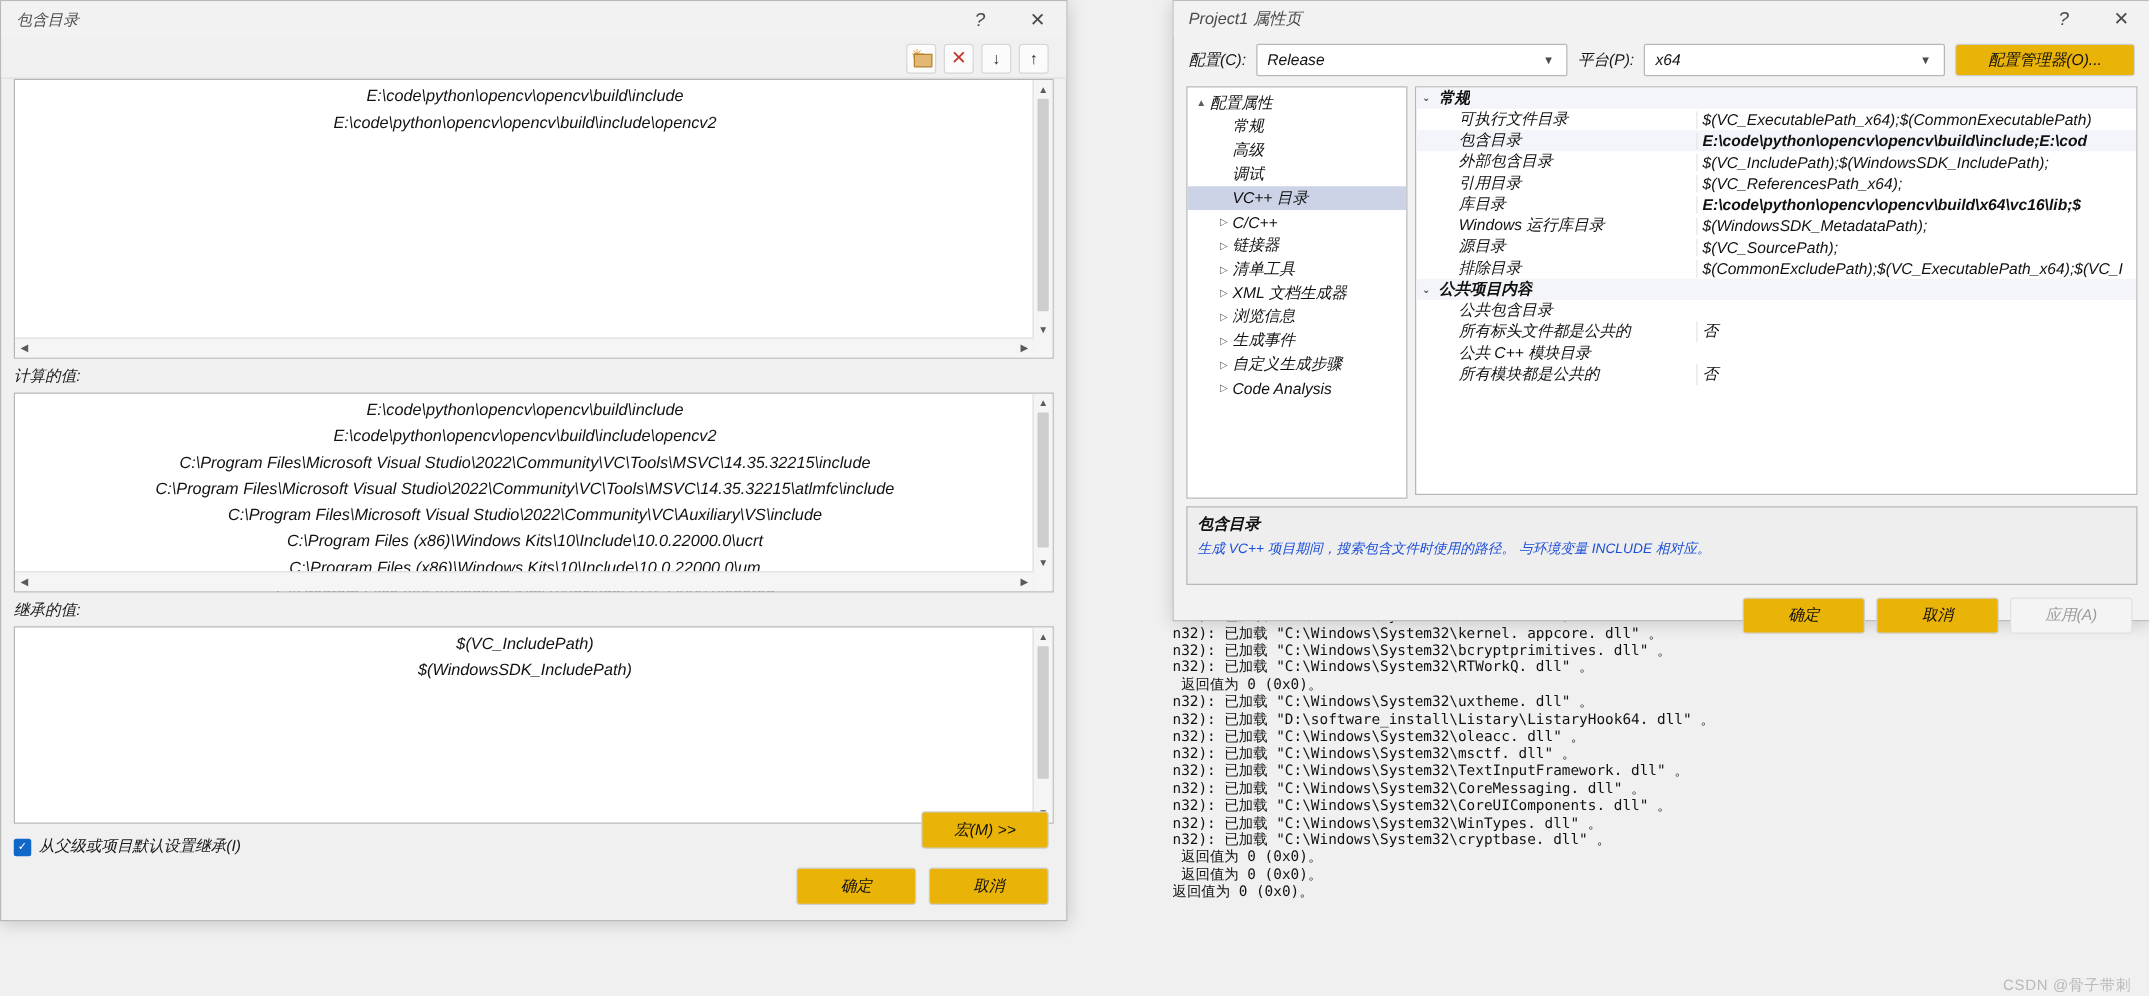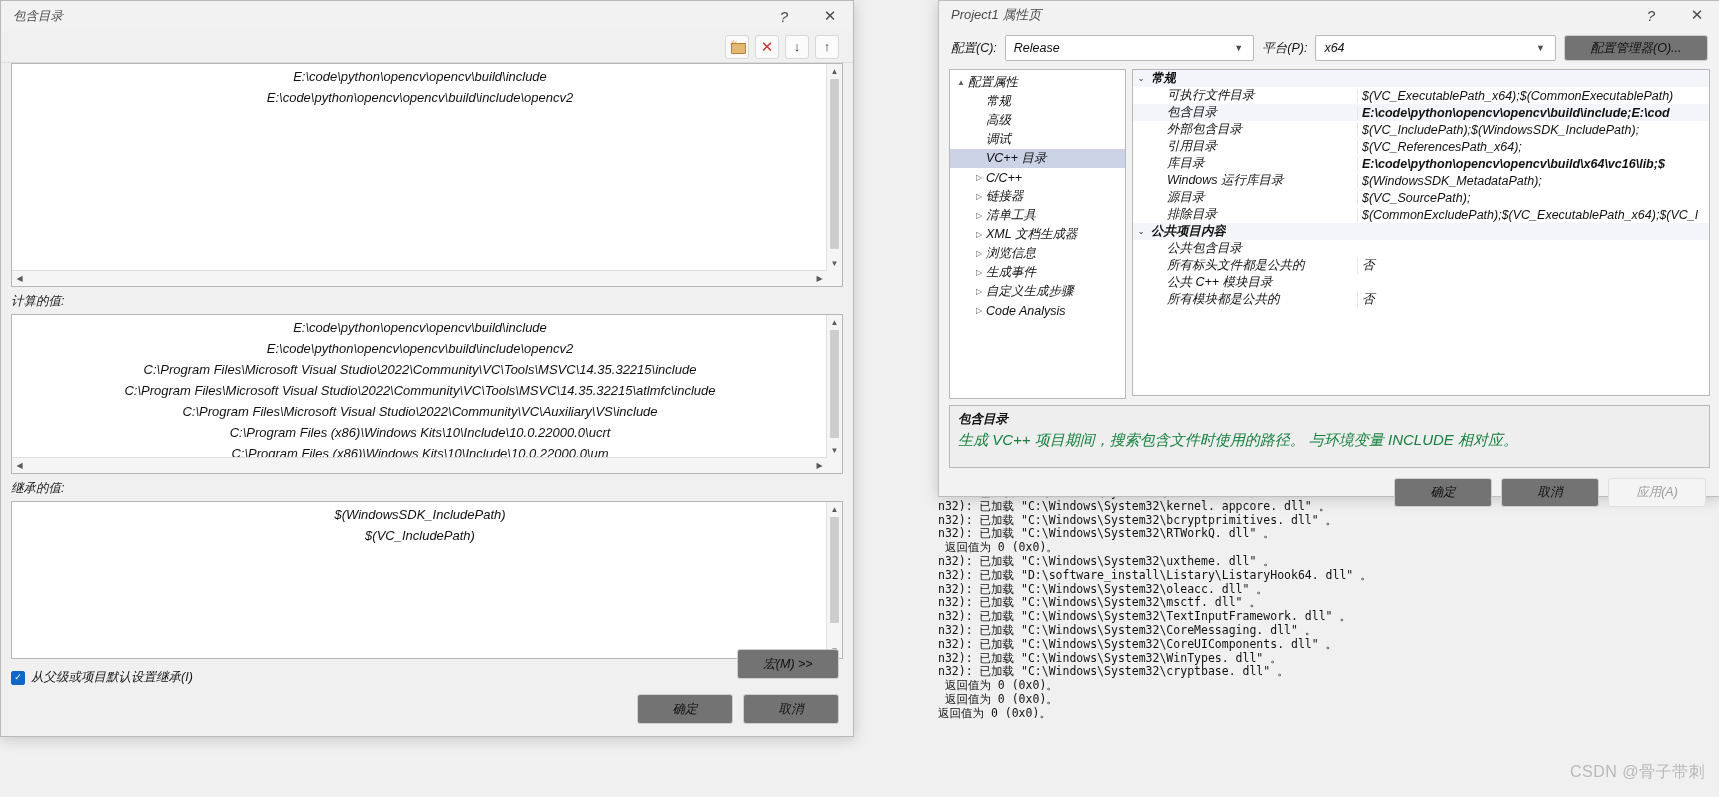--- a/index.html
+++ b/index.html
@@ -21,23 +21,23 @@
     background:linear-gradient(#dfdfdf,#f2f2f2);
   }
   #log{
     position:absolute;left:938px;top:486px;right:0;bottom:0;
     font-family:"DejaVu Sans Mono","Liberation Mono",monospace;
     font-size:11.5px;line-height:13.8px;color:#111;
     overflow:hidden;white-space:pre;
   }
   #log div{height:13.8px;}
   .watermark{
-    position:absolute;right:14px;bottom:14px;
+    position:absolute;right:14px;bottom:0;
     font-family:"Liberation Sans",sans-serif;
-    font-size:16px;color:#b9b9b9;letter-spacing:.5px;
+    font-size:12px;color:#b9b9b9;letter-spacing:.5px;
   }
 
   
   .win{
     position:absolute;background:#f2f2f2;
     border:1px solid #c8c8c8;
     box-shadow:0 2px 14px rgba(0,0,0,.18);
     font-style:italic;
   }
   .titlebar{
@@ -117,21 +117,21 @@
 
   .chkrow{display:flex;align-items:center;gap:6px;padding-left:10px;}
   .chk{
     width:12px;height:12px;border:1px solid #0f68c8;background:#0f68c8;
     border-radius:2px;display:flex;align-items:center;justify-content:center;
     color:#fff;font-size:9px;line-height:9px;
   }
   .chklabel{font-size:12.5px;color:#161616;}
 
   .btn{
-    min-width:72px;height:27px;padding:0 12px;background:#737373;
+    min-width:72px;height:27px;padding:0 12px;background:#eab308;
     border:1px solid #cfcfcf;border-radius:3px;font-size:12.5px;color:#101010;
     display:flex;align-items:center;justify-content:center;
     font-family:"Liberation Sans",sans-serif;
   }
   .btn.disabled{color:#9b9b9b;background:#f4f4f4;border-color:#e0e0e0;}
 
   
   #dlg-prop{left:938px;top:0px;width:781px;height:495px;
     background:#f2f2f2;border:1px solid #bdbdbd;}
   #dlg-prop .titlebar .t{font-size:13px;color:#4a4a4a;}
@@ -176,21 +176,21 @@
   .grow .gval{flex:1;white-space:nowrap;overflow:hidden;color:#111;
     border-left:1px solid #e6e6e6;padding-left:4px;}
   .grow .gval.bold{font-weight:bold;}
   .grow .gname.ind{padding-left:18px;}
 
   .desc{
     margin:6px 10px 0 10px;background:#eeeeee;border:1px solid #b8b8b8;
     padding:5px 8px 8px 8px;height:48px;
   }
   .desc .h{font-size:12.5px;font-weight:bold;color:#111;}
-  .desc .b{font-size:15px;color:#15803d;margin-top:3px;}
+  .desc .b{font-size:11px;color:#1d4ed8;margin-top:3px;}
 
   .propbtns{display:flex;justify-content:flex-end;gap:9px;padding:10px 14px 0 0;}
 </style>
 </head>
 <body>
 
 <div id="bg-output">
   <div class="grad"></div>
   <div id="log"><div>n32): 已加载 "C:\Windows\System32\imm32. dll" 。</div><div>n32): 已加载 "C:\Windows\System32\kernel. appcore. dll" 。</div><div>n32): 已加载 "C:\Windows\System32\bcryptprimitives. dll" 。</div><div>n32): 已加载 "C:\Windows\System32\RTWorkQ. dll" 。</div><div> 返回值为 0 (0x0)。</div><div>n32): 已加载 "C:\Windows\System32\uxtheme. dll" 。</div><div>n32): 已加载 "D:\software_install\Listary\ListaryHook64. dll" 。</div><div>n32): 已加载 "C:\Windows\System32\oleacc. dll" 。</div><div>n32): 已加载 "C:\Windows\System32\msctf. dll" 。</div><div>n32): 已加载 "C:\Windows\System32\TextInputFramework. dll" 。</div><div>n32): 已加载 "C:\Windows\System32\CoreMessaging. dll" 。</div><div>n32): 已加载 "C:\Windows\System32\CoreUIComponents. dll" 。</div><div>n32): 已加载 "C:\Windows\System32\WinTypes. dll" 。</div><div>n32): 已加载 "C:\Windows\System32\cryptbase. dll" 。</div><div> 返回值为 0 (0x0)。</div><div> 返回值为 0 (0x0)。</div><div>返回值为 0 (0x0)。</div></div>
   <div class="watermark">CSDN @骨子带刺</div>
@@ -421,22 +421,22 @@
     <div class="hscroll" style="right:15px">
       <div class="lf">◀</div>
       <div class="track"></div>
       <div class="rt">▶</div>
     </div>
   </div>
 
   <div class="seclabel">继承的值:</div>
   <div class="listbox" style="height:156px">
     <div id="inh-list" style="padding:2px 18px 0 4px">
+        <div class="listrow">$(VC_IncludePath)</div>
         <div class="listrow">$(WindowsSDK_IncludePath)</div>
-        <div class="listrow">$(VC_IncludePath)</div>
       </div>
     <div class="vscroll">
       <div class="up">▲</div>
       <div class="thumb" style="height:106px"></div>
       <div class="dn" style="position:absolute;bottom:0px;width:15px">▼</div>
     </div>
   </div>
 
   <div class="chkrow" style="margin-top:10px">
     <span class="chk">✓</span>

